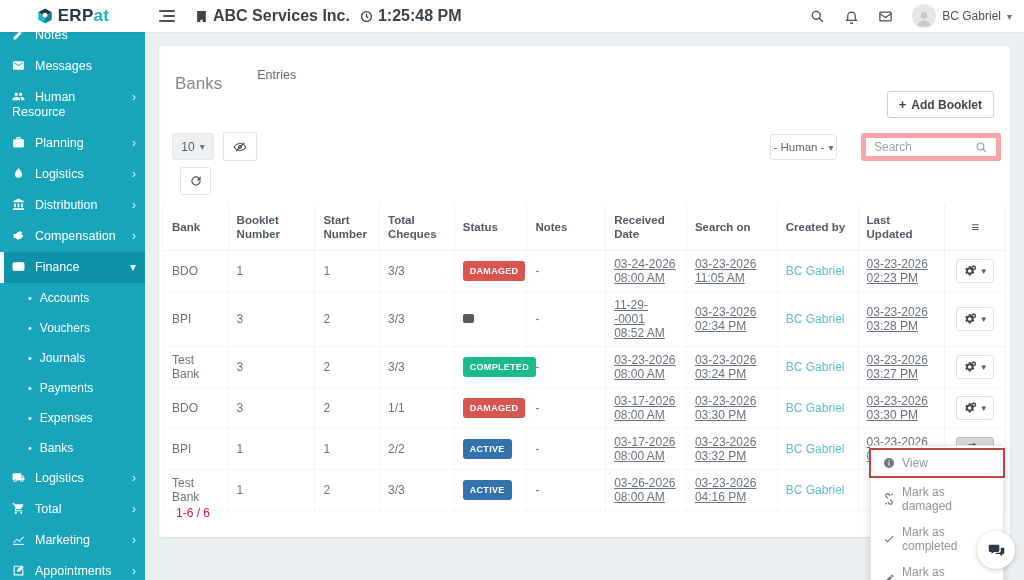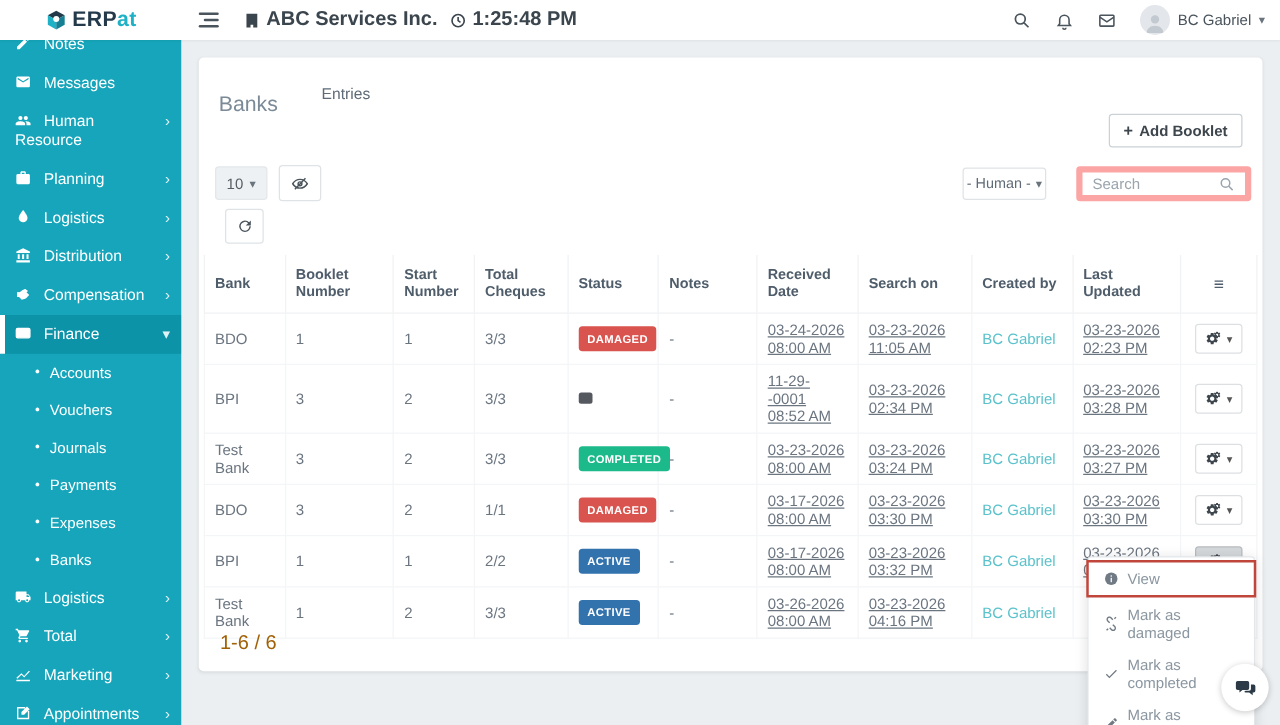--- a/index.html
+++ b/index.html
@@ -86,21 +86,21 @@
            font-weight:bold; letter-spacing:.3px; }
   .badge-dot { width:11px; height:9px; padding:0; border-radius:2px; }
   .act-btn { border:1px solid #dde0e3; background:#fff; border-radius:3px; height:24px; padding:0 7px;
              display:inline-flex; align-items:center; gap:4px; cursor:pointer; color:#3e464d;
              font-family:inherit; }
   .act-btn svg { width:13px; height:13px; display:block; }
   .act-btn .caret { font-size:9px; color:#555; }
   .act-btn.pressed { background:#d4d8db; border-color:#b7bcc0; }
   td.c-act { text-align:center; }
 
-  .pagination { position:absolute; left:17px; top:460px; font-size:16px; color:#a16207; }
+  .pagination { position:absolute; left:17px; top:460px; font-size:12px; color:#be185d; }
 
   
   .action-menu { position:absolute; left:870px; top:445px; width:134px; background:#fff;
                  border:1px solid #e4e7ea; border-radius:3px; box-shadow:0 2px 10px rgba(0,0,0,.13);
                  padding:4px 0; z-index:60; }
   .menu-item { display:flex; align-items:center; gap:7px; padding:6px 12px; font-size:12px;
                color:#8a96a0; cursor:pointer; background:#fff; }
   .menu-item .mi-ico { color:#707a84; display:flex; }
   .menu-item .mi-ico svg { width:12px; height:12px; display:block; }
   .menu-item.highlighted { box-shadow:0 0 0 2px #c0453b; position:relative; z-index:2; margin-bottom:3px; }

